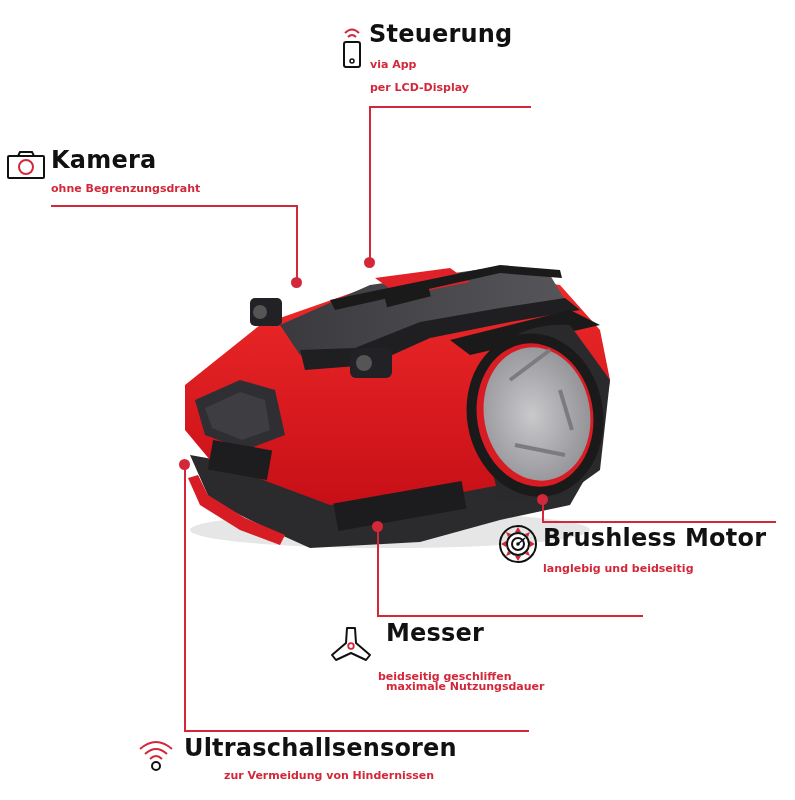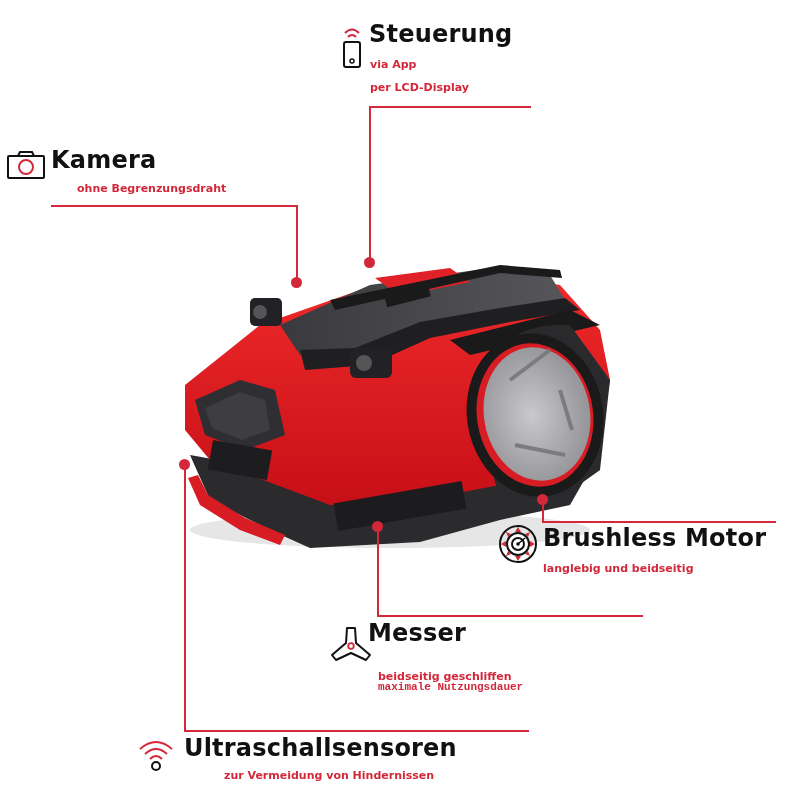--- a/index.html
+++ b/index.html
@@ -83,21 +83,21 @@
   <div class="dot" style="left:364px; top:257px;"></div>
 </div>
 
 <div>
   <svg class="icon" style="left:6px; top:150px;" width="40" height="30" viewBox="0 0 40 30">
     <path d="M12 6 L14 2 L26 2 L28 6" stroke="#111" stroke-width="2" fill="none"></path>
     <rect x="2" y="6" width="36" height="22" rx="1" stroke="#111" stroke-width="2" fill="none"></rect>
     <circle cx="20" cy="17" r="7" stroke="#d3283a" stroke-width="2" fill="none"></circle>
   </svg>
   <div class="title" style="left:51px; top:146px;">Kamera</div>
-  <div class="sub" style="left:51px; top:178px;margin-left:26px;">ohne Begrenzungsdraht</div>
+  <div class="sub" style="left:51px; top:178px;">ohne Begrenzungsdraht</div>
   <div class="hline" style="left:51px; top:205px; width:247px;"></div>
   <div class="vline" style="left:296px; top:205px; height:73px;"></div>
   <div class="dot" style="left:291px; top:277px;"></div>
 </div>
 
 <div>
   <div class="dot" style="left:537px; top:494px;"></div>
   <div class="vline" style="left:542px; top:500px; height:22px;"></div>
   <div class="hline" style="left:542px; top:521px; width:234px;"></div>
   <svg class="icon" style="left:498px; top:524px;" width="40" height="40" viewBox="0 0 40 40">
@@ -122,23 +122,23 @@
 </div>
 
 <div>
   <div class="dot" style="left:372px; top:521px;"></div>
   <div class="vline" style="left:377px; top:527px; height:90px;"></div>
   <div class="hline" style="left:377px; top:615px; width:266px;"></div>
   <svg class="icon" style="left:330px; top:625px;" width="42" height="38" viewBox="0 0 42 38">
     <path d="M17 3 L25 3 L26 18 L40 30 L36 35 L21 28 L6 35 L2 30 L16 18 Z" stroke="#111" stroke-width="2" fill="none" stroke-linejoin="round"></path>
     <circle cx="21" cy="21" r="2.8" stroke="#d3283a" stroke-width="1.8" fill="none"></circle>
   </svg>
-  <div class="title" style="left:368px; top:619px;">Messer</div>
+  <div class="title" style="left:386px; top:619px;">Messer</div>
   <div class="sub" style="left:378px; top:666px;">beidseitig geschliffen</div>
-  <div class="sub" style="left:378px; top:676px;font-family:Liberation Mono, monospace;">maximale Nutzungsdauer</div>
+  <div class="sub" style="left:386px; top:676px;">maximale Nutzungsdauer</div>
 </div>
 
 <div>
   <div class="dot" style="left:179px; top:459px;"></div>
   <div class="vline" style="left:184px; top:465px; height:267px;"></div>
   <div class="hline" style="left:184px; top:730px; width:345px;"></div>
   <svg class="icon" style="left:137px; top:736px;" width="38" height="36" viewBox="0 0 38 36">
     <path d="M3 13 Q19 -1 35 13" stroke="#d3283a" stroke-width="2" fill="none"></path>
     <path d="M8 18 Q19 8 30 18" stroke="#d3283a" stroke-width="2" fill="none"></path>
     <path d="M13 23 Q19 17 25 23" stroke="#d3283a" stroke-width="2" fill="none"></path>

